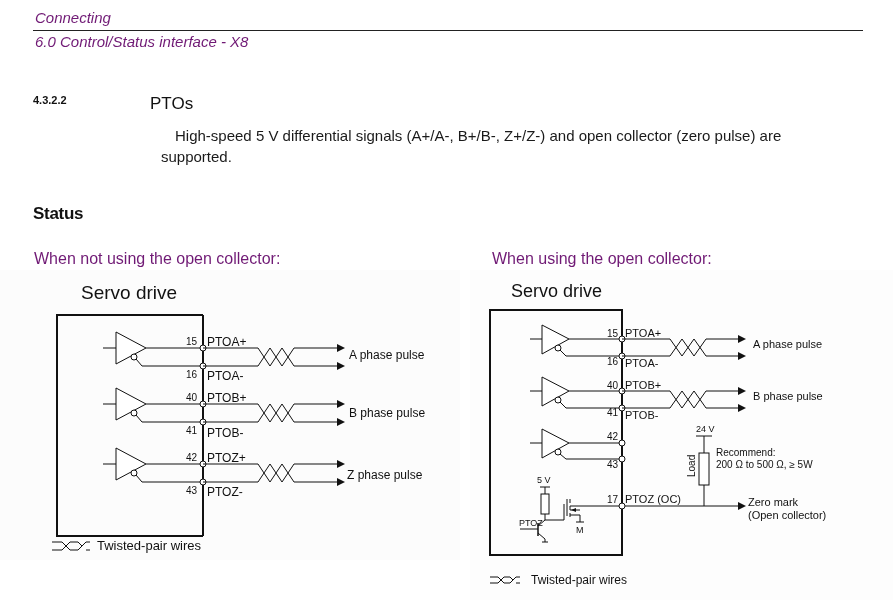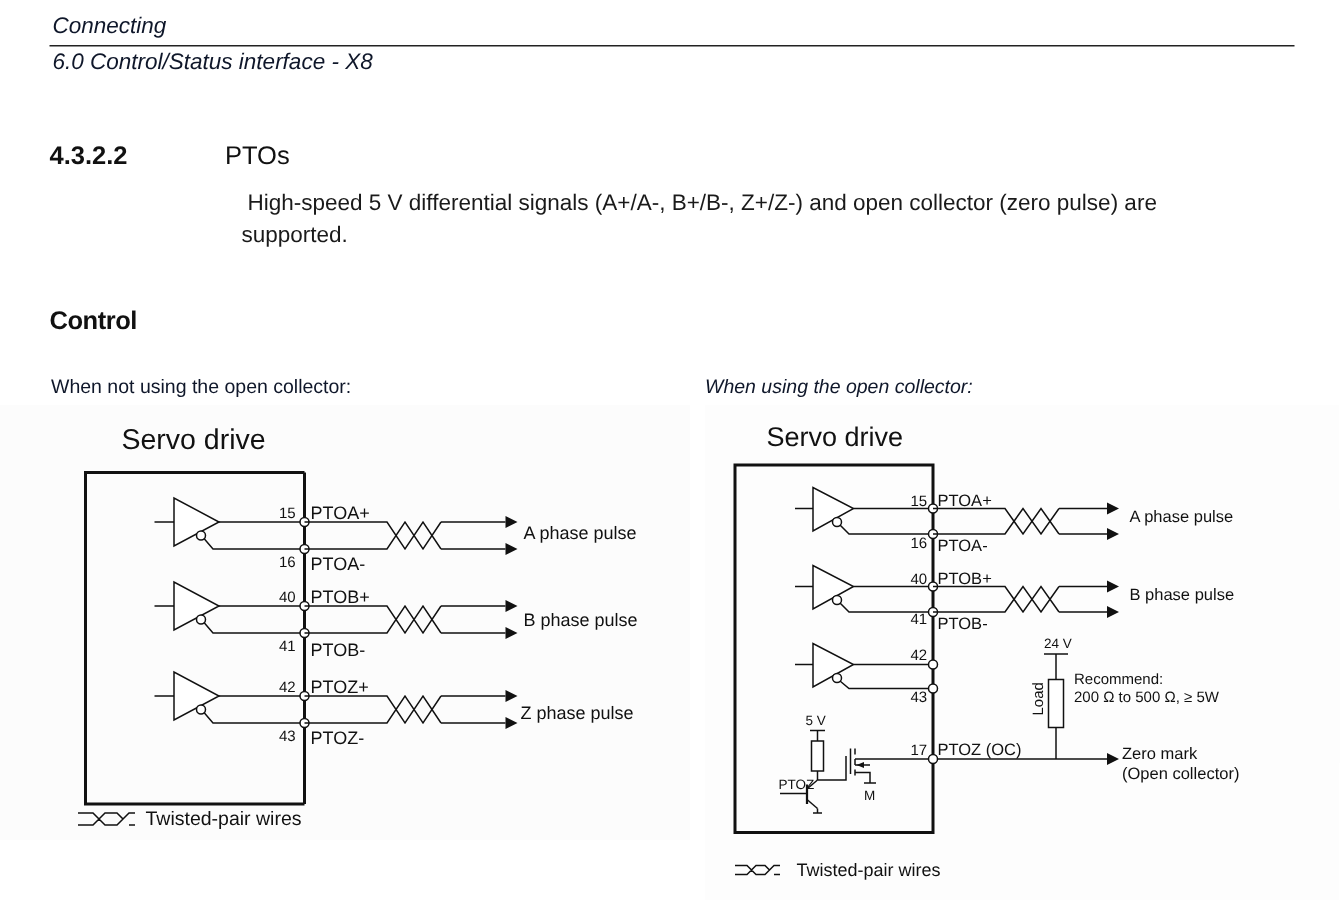--- a/index.html
+++ b/index.html
@@ -1,47 +1,47 @@
 <!DOCTYPE html>
 <html><head>
 <meta charset="utf-8">
 <style>
   html, body { margin: 0; padding: 0; background: #ffffff; }
   body { width: 893px; height: 615px; position: relative; overflow: hidden;
          font-family: "Liberation Sans", sans-serif; color: #111; }
   .abs { position: absolute; white-space: nowrap; }
-  .hdr { font-style: italic; font-size: 15px; color: #0f172a; }
+  .hdr { font-style: italic; font-size: 15px; color: #701a75; }
   .rule { position: absolute; left: 33px; width: 830px; height: 0; border-top: 1px solid #222; }
-  .sec-num { font-weight: bold; font-size: 17px; }
+  .sec-num { font-weight: bold; font-size: 11px; }
   .sec-title { font-weight: normal; font-size: 17px; }
   .para { font-size: 15px; line-height: 21px; color: #1a1a1a; }
   .sub { font-weight: bold; font-size: 17px; letter-spacing: -0.3px; }
-  .cap { font-size: 13px; color: #0f172a; }
+  .cap { font-size: 16px; color: #701a75; }
   svg text { font-family: "Liberation Sans", sans-serif; fill: #111; }
   .sv { font-size: 19px; }
   .pin { font-size: 10px; }
   .sig { font-size: 12px; }
   .lab { font-size: 12px; }
   .sm { font-size: 10px; }
 </style>
 </head>
 <body>
 
 <div class="abs hdr" style="left:35px; top:9px;">Connecting</div>
 <div class="rule" style="top:30px;"></div>
 <div class="abs hdr" style="left:35px; top:33px;">6.0 Control/Status interface - X8</div>
 
 <div class="abs sec-num" style="left:33px; top:94px;">4.3.2.2</div>
 <div class="abs sec-title" style="left:150px; top:94px;">PTOs</div>
-<div class="abs para" style="left:165px; top:125px;">High-speed 5 V differential signals (A+/A-, B+/B-, Z+/Z-) and open collector (zero pulse) are</div>
+<div class="abs para" style="left:175px; top:125px;">High-speed 5 V differential signals (A+/A-, B+/B-, Z+/Z-) and open collector (zero pulse) are</div>
 <div class="abs para" style="left:161px; top:146px;">supported.</div>
 
-<div class="abs sub" style="left:33px; top:204px;">Control</div>
+<div class="abs sub" style="left:33px; top:204px;">Status</div>
 <div class="abs cap" style="left:34px; top:250px;">When not using the open collector:</div>
-<div class="abs cap" style="left:470px; top:250px;font-style:italic;">When using the open collector:</div>
+<div class="abs cap" style="left:492px; top:250px;">When using the open collector:</div>
 
 <svg class="abs" style="left:0; top:270px;" width="460" height="290">
   <rect x="0" y="0" width="460" height="290" fill="#fcfcfc"></rect>
   <text class="sv" x="81" y="29">Servo drive</text>
 
   <polyline points="203,45 57,45 57,266 203,266" fill="none" stroke="#111" stroke-width="2"></polyline>
   <line x1="203" y1="45" x2="203" y2="266" stroke="#111" stroke-width="2"></line>
 
   <g>
     <line x1="103" y1="78" x2="116" y2="78" stroke="#111"></line>

